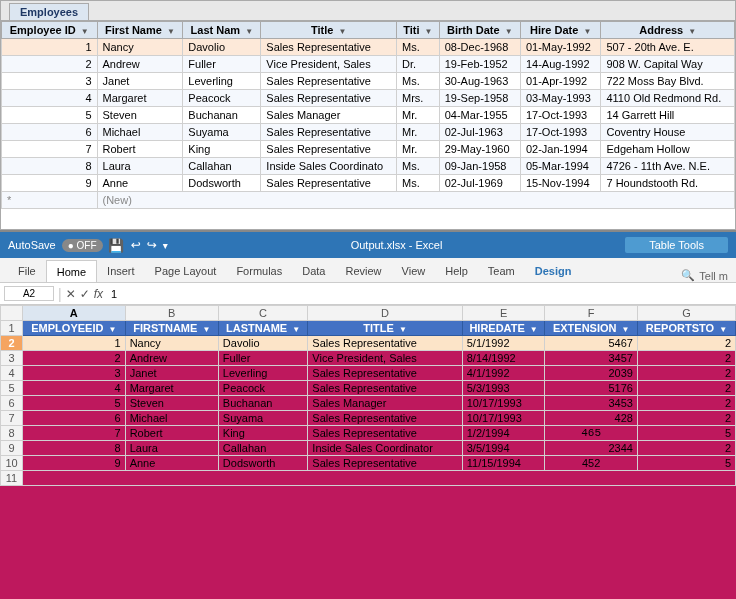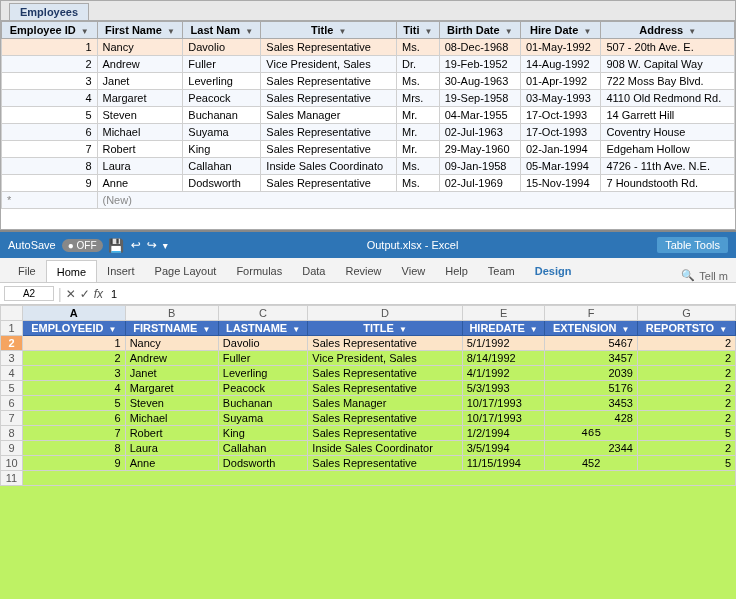--- a/index.html
+++ b/index.html
@@ -13,26 +13,26 @@
     .access-table th { background: #dce6f1; border: 1px solid #aaa; padding: 2px 5px; font-weight: bold; color: #000; white-space: nowrap; cursor: pointer; }
     .access-table th .sort-arrow { font-size: 8px; color: #555; margin-left: 2px; }
     .access-table td { border: 1px solid #d0d0d0; padding: 2px 5px; white-space: nowrap; color: #000; }
     .access-table tr:nth-child(odd) td { background: #fff; }
     .access-table tr:nth-child(even) td { background: #f5f8fd; }
     .access-table tr.selected td { background: #fde9d9; }
     .access-table tr.new-row td { color: #888; }
     .access-table td.num-col { text-align: right; }
 
     
-    .excel-panel { width: 736px; height: 369px; background: #bef264; border-top: 2px solid #888; }
+    .excel-panel { width: 736px; height: 369px; background: #be185d; border-top: 2px solid #888; }
 
     
     .excel-titlebar { background: #2e75b6; height: 26px; display: flex; align-items: center; justify-content: space-between; padding: 0 8px; color: #fff; font-size: 11px; }
     .excel-titlebar-left { display: flex; align-items: center; gap: 6px; }
-    .excel-titlebar-right { background: #4e9bd1; padding: 2px 8px; border-radius: 2px; font-size: 11px; }
+    .excel-titlebar-right { background: #4e9bd1; padding: 2px 24px; border-radius: 2px; font-size: 11px; }
 
     
     .excel-ribbon { background: #f3f3f3; border-bottom: 1px solid #ccc; }
     .ribbon-tabs { display: flex; align-items: flex-end; height: 24px; padding-left: 8px; gap: 0; }
     .ribbon-tab { padding: 2px 10px; font-size: 11px; cursor: pointer; color: #444; height: 22px; display: flex; align-items: center; }
     .ribbon-tab.active { background: #fff; border-top: 1px solid #ccc; border-left: 1px solid #ccc; border-right: 1px solid #ccc; border-bottom: none; color: #000; }
     .ribbon-tab.design { color: #2e75b6; font-weight: bold; }
     .ribbon-search { margin-left: auto; margin-right: 8px; display: flex; align-items: center; gap: 4px; color: #666; font-size: 11px; }
 
     

